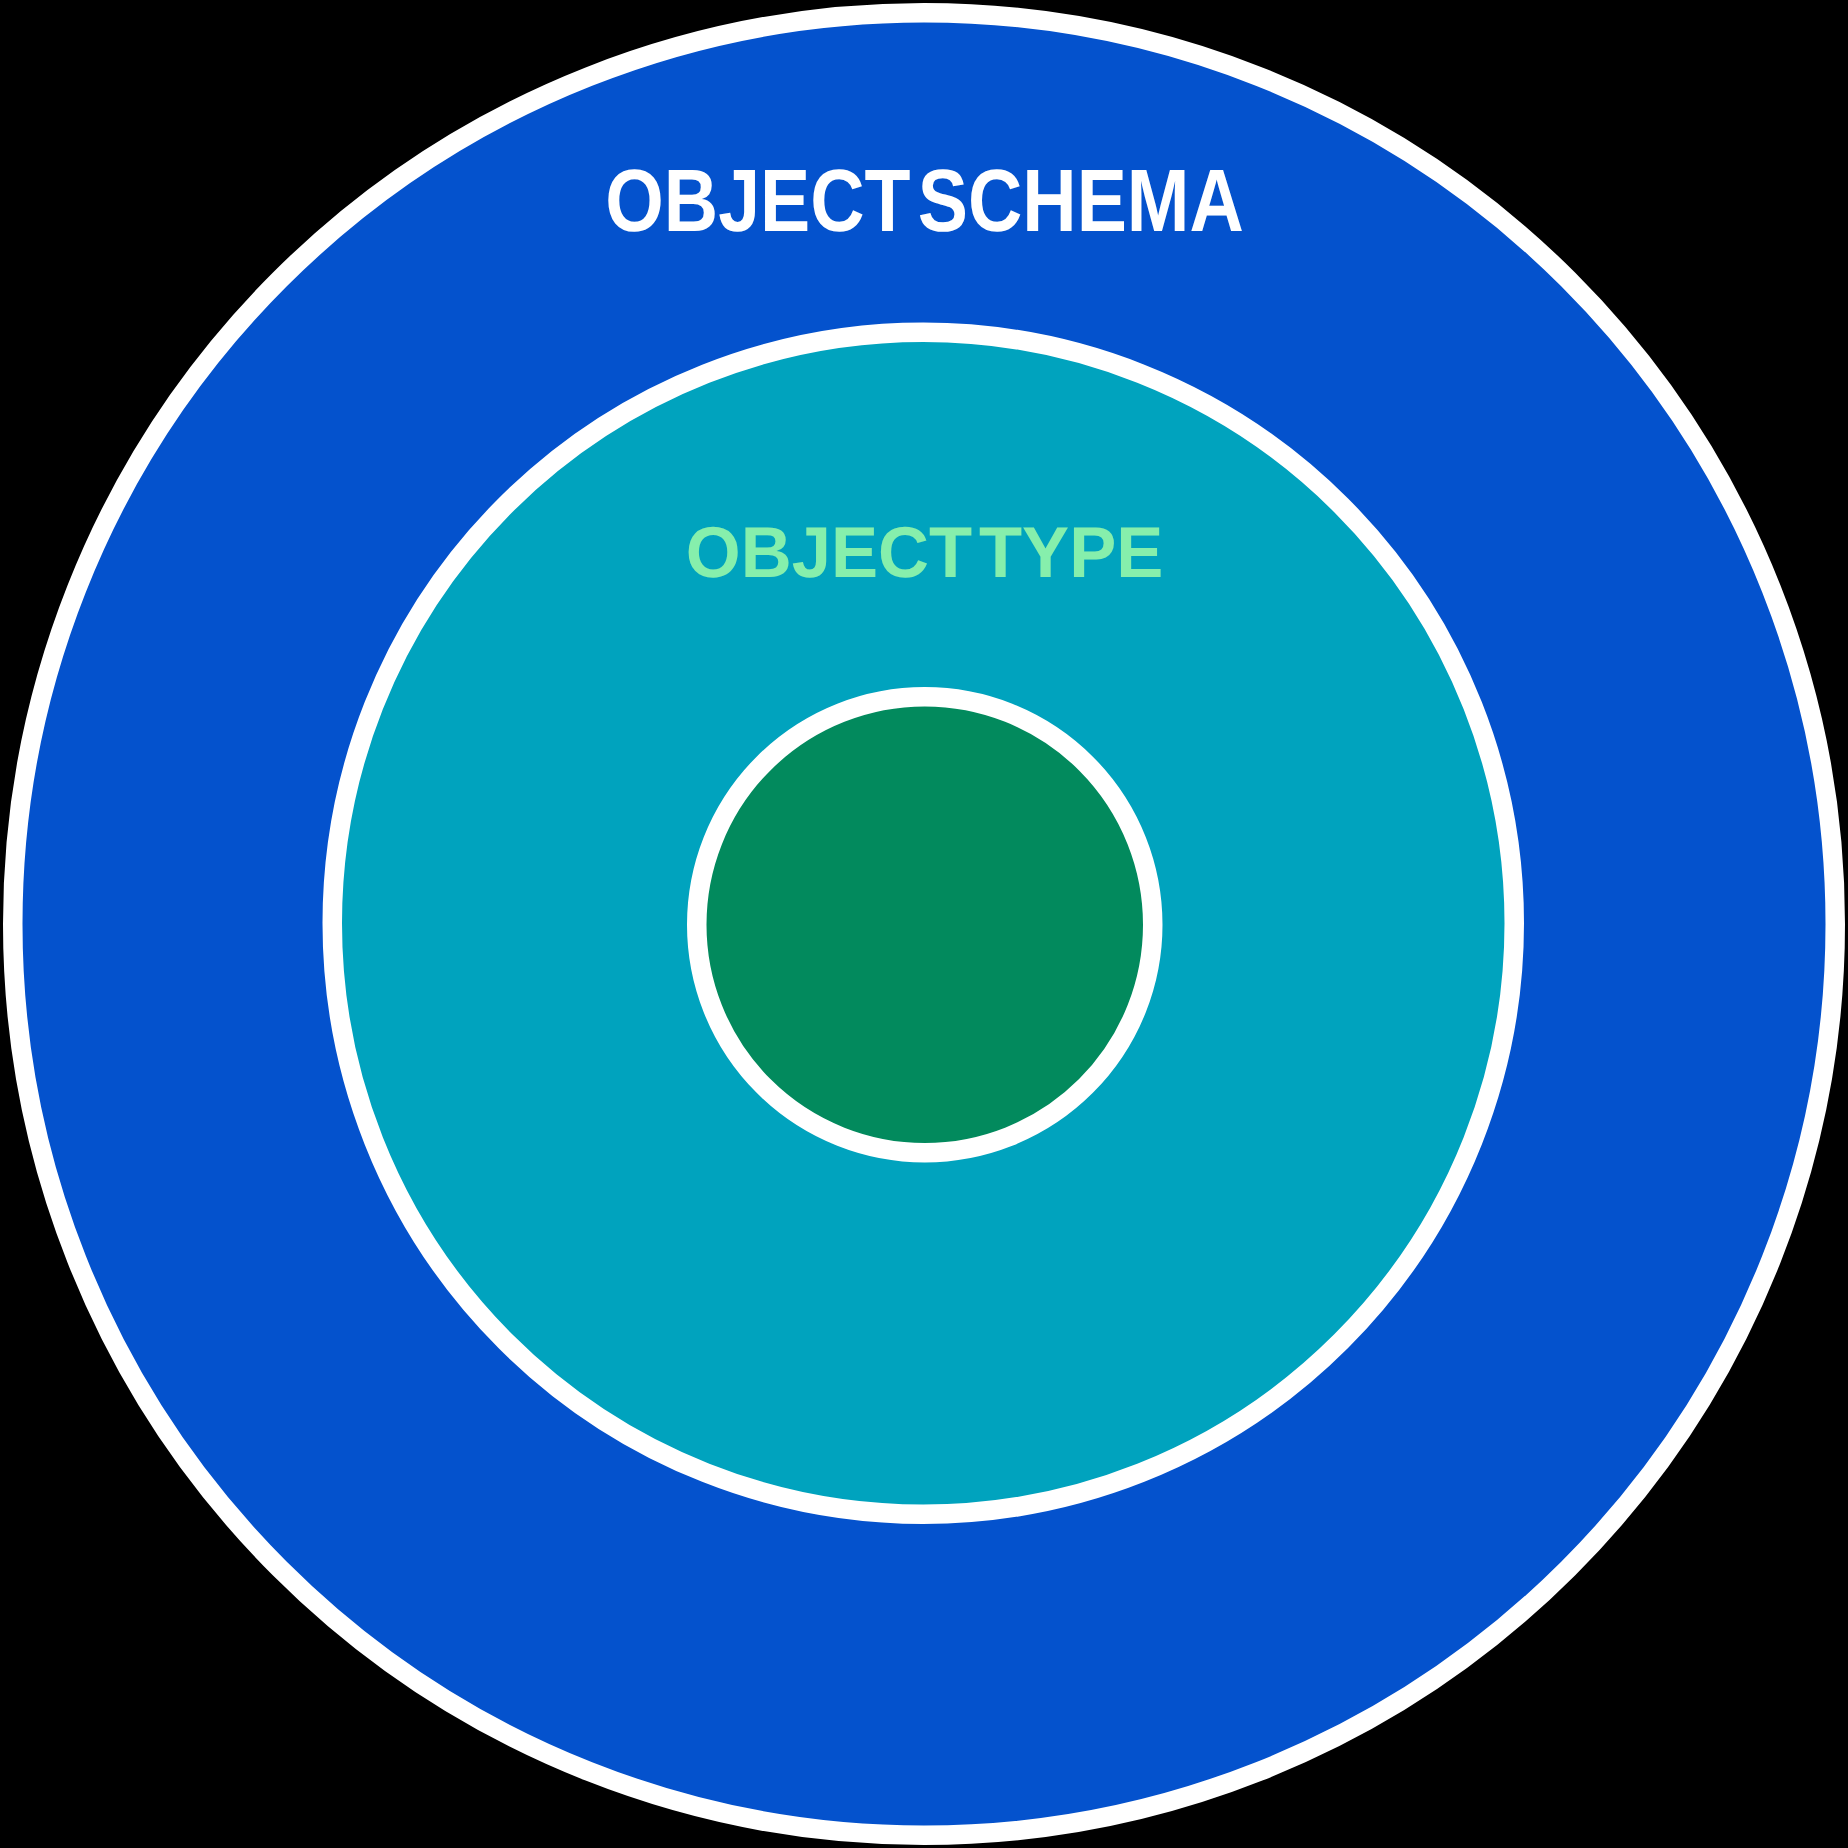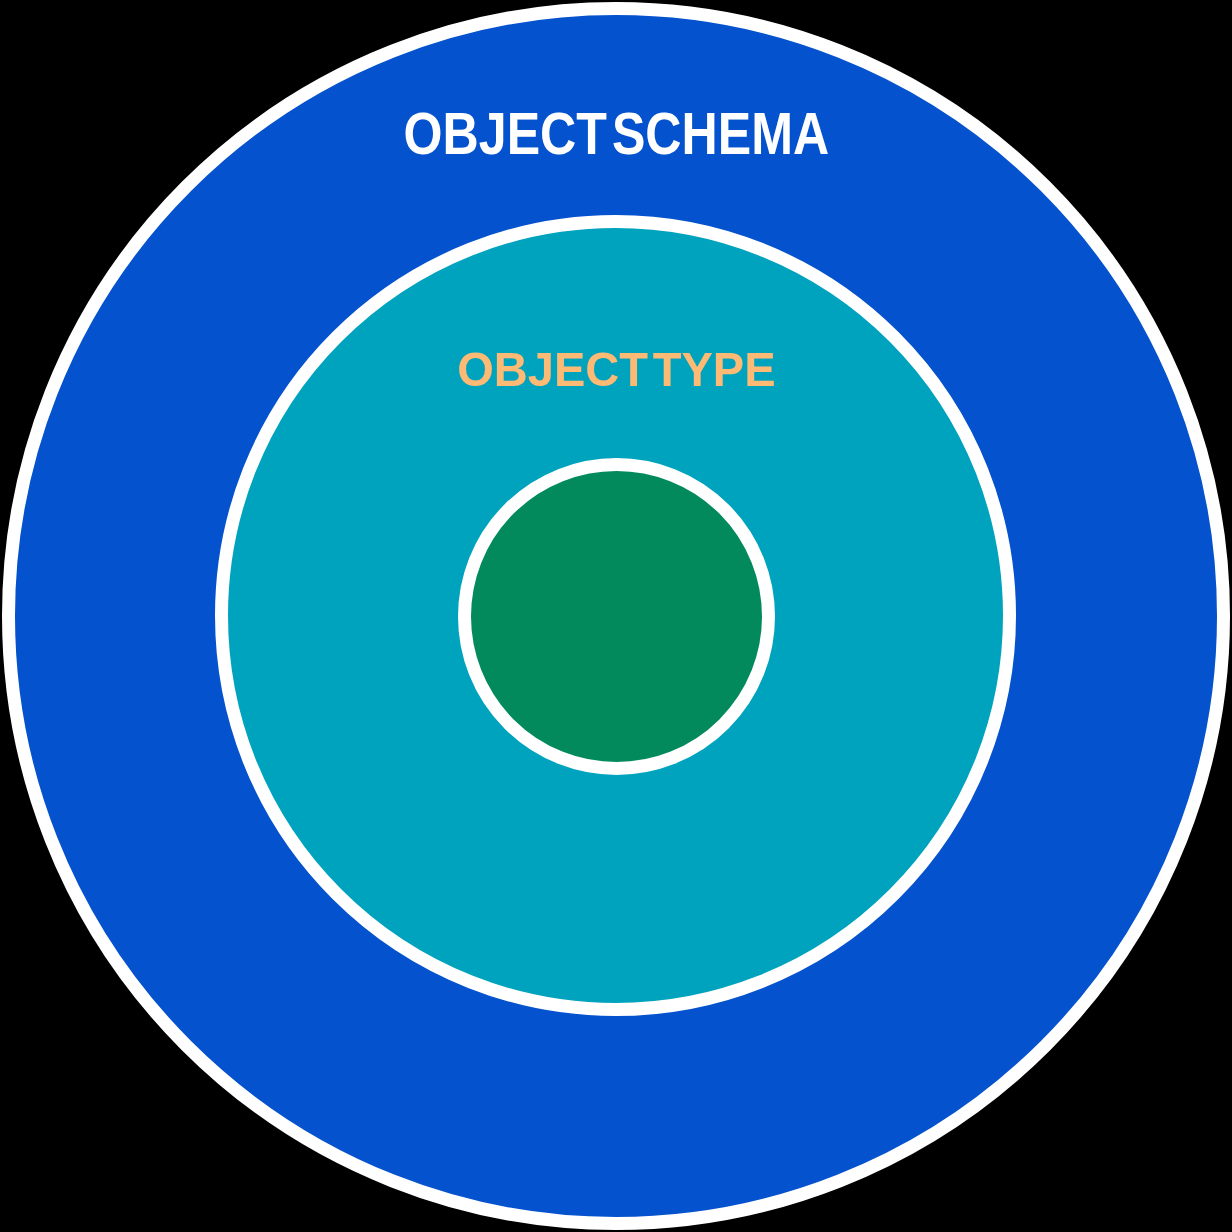--- a/index.html
+++ b/index.html
@@ -91,18 +91,18 @@
   <div class="ring ring-outer" style="background-color: rgb(4, 82, 205); border-color: rgb(255, 255, 255);"></div>
 
   <div class="ring ring-middle" style="background-color: rgb(0, 163, 190); border-color: rgb(255, 255, 255);"></div>
 
   <div class="ring ring-inner" style="background-color: rgb(2, 138, 93); border-color: rgb(255, 255, 255);"></div>
 
   <div class="label label-schema" style="color: rgb(255, 255, 255);">
     <span>OBJECT SCHEMA</span>
   </div>
 
-  <div class="label label-type" style="color: #fdba74;">
+  <div class="label label-type" style="color: #86efac;">
     <span>OBJECT TYPE</span>
   </div>
 
 
 </div>
 
 </body></html>

